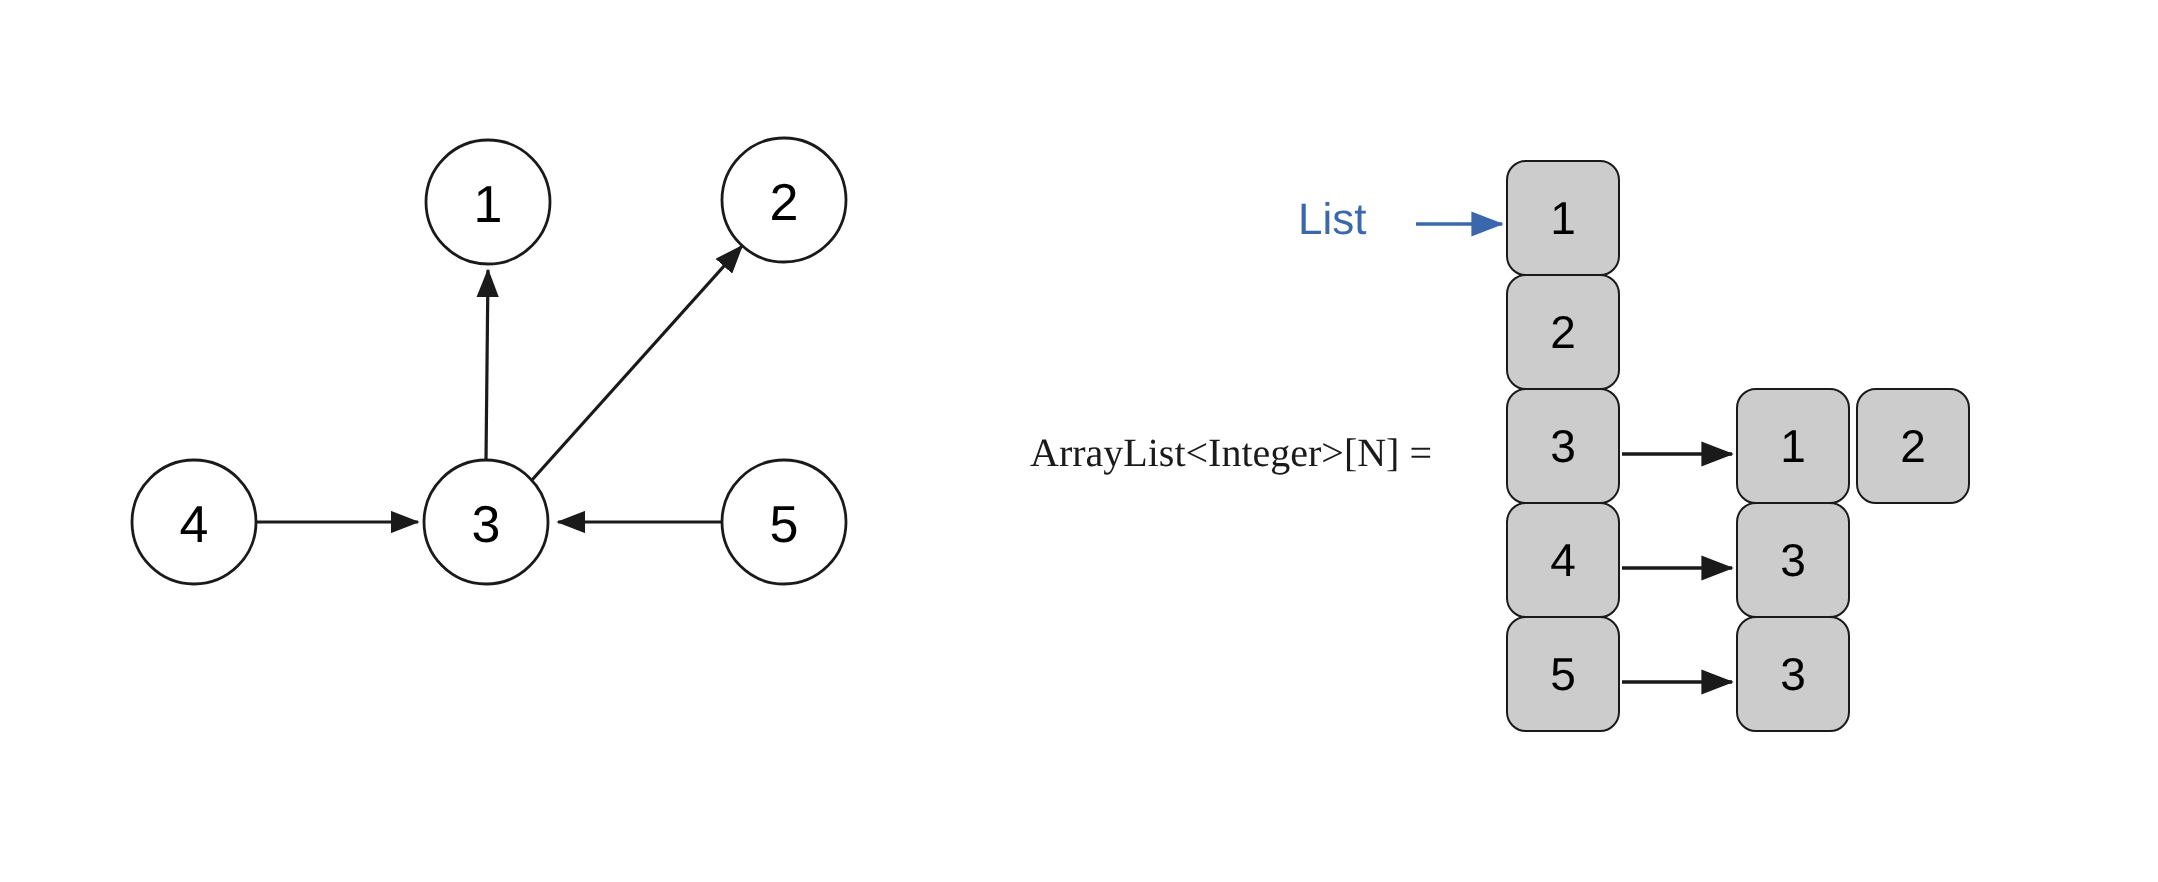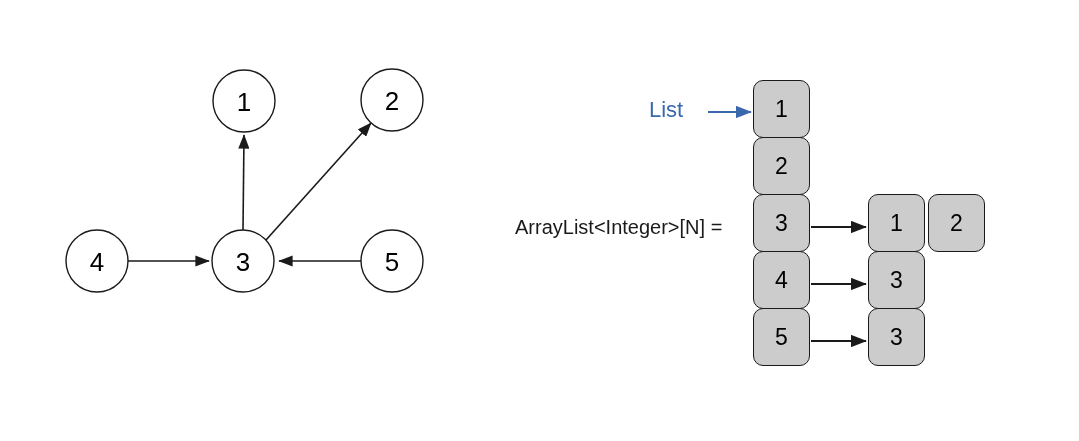--- a/index.html
+++ b/index.html
@@ -85,21 +85,21 @@
     color: #3b68ad;
     font-family: "Liberation Sans", sans-serif;
     white-space: nowrap;
   }
   .arraylist-label {
     position: absolute;
     left: 55px;
     top: 216px;
     font-size: 20px;
     color: #1a1a1a;
-    font-family: Liberation Sans, sans-serif;
+    font-family: Liberation Serif, serif;
     white-space: nowrap;
     letter-spacing: 0px;
   }
 </style>
 </head>
 <body>
 
 <div id="canvas">
 
   <svg class="graph-svg" viewBox="0 0 460 441">

